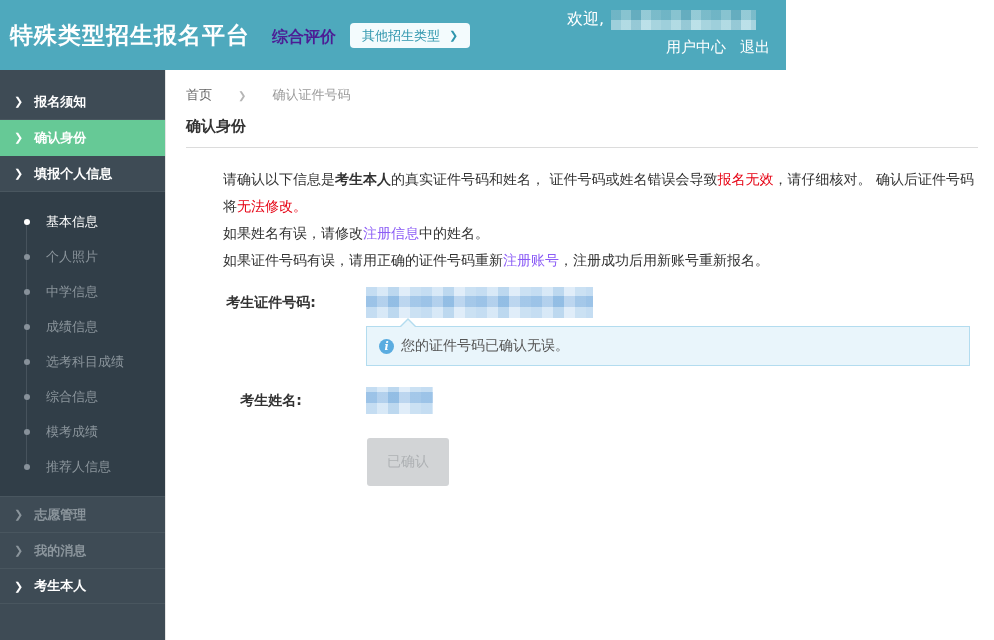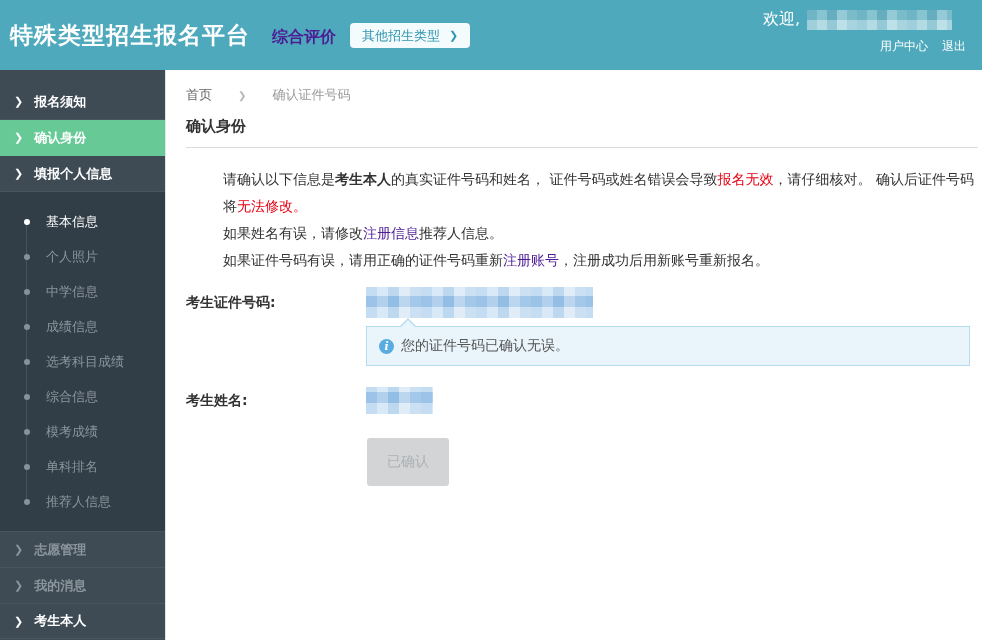--- a/index.html
+++ b/index.html
@@ -1,35 +1,35 @@
 <!DOCTYPE html>
 <html lang="zh"><head>
 <meta charset="utf-8">
 <style>
   * { margin:0; padding:0; box-sizing:border-box; }
   html,body { width:994px; height:640px; background:#fff; overflow:hidden;
     font-family:"DejaVu Sans","Liberation Sans",sans-serif; }
 
   
-  .header { position:relative; width:982px; height:70px; background:#4ea9bd; }
+  .header { position:relative; width:786px; height:70px; background:#4ea9bd; }
   .brand { position:absolute; left:10px; top:20px; color:#fff; font-size:23px;
     font-weight:bold; letter-spacing:1px; }
   .subtitle { position:absolute; left:272px; top:27px; color:#4c1d95; font-size:16px; font-weight:bold; }
   .other-btn { position:absolute; left:350px; top:23px; height:25px; display:flex;
     align-items:center; gap:9px; background:#f3fbfd; border:none; border-radius:4px;
     padding:0 12px; color:#2f96ad; font-size:13px; cursor:pointer; }
   .other-btn .chev { font-size:11px; color:#2f96ad; }
   .welcome { position:absolute; top:9px; right:30px; display:flex; align-items:center;
     gap:7px; color:#fff; font-size:16px; }
   .name-blur { width:145px; height:20px;
     background:
       repeating-linear-gradient(0deg, rgba(255,255,255,.28) 0 10px, rgba(30,110,130,.10) 10px 20px),
       repeating-linear-gradient(90deg,#79bdcd 0 10px,#94cdd9 10px 20px,#6db4c6 20px 30px,#a2d5e0 30px 40px,#85c4d2 40px 50px); }
   .user-links { position:absolute; top:38px; right:16px; display:flex; gap:14px;
-    color:#fff; font-size:12px; }
+    color:#fff; font-size:15px; }
   .user-links span { cursor:pointer; }
 
   
   .layout { display:flex; height:570px; }
 
   
   .sidebar { width:165px; background:#3e4b55; padding-top:14px; flex:none; }
   .side-item { height:36px; display:flex; align-items:center; gap:11px; padding-left:14px;
     color:#fff; font-size:13px; font-weight:bold; border-bottom:1px solid #49565f; cursor:pointer; }
   .side-item .chev { font-size:11px; font-weight:bold; }
@@ -51,25 +51,25 @@
   .breadcrumb { margin-top:16px; display:flex; align-items:center; gap:26px;
     font-size:13px; color:#666; }
   .crumb-sep { color:#b5b5b5; font-size:10px; }
   .crumb-current { color:#999; }
   .page-title { margin-top:13px; font-size:15px; font-weight:bold; color:#333; }
   .title-rule { margin-top:11px; margin-right:16px; border-top:1px solid #dcdcdc; }
 
   .notice { margin:18px 0 0 37px; width:758px; font-size:14px; color:#333; line-height:27px; }
   .bold { font-weight:bold; }
   .red { color:#e60012; }
-  .link { color:#4c1d95; cursor:pointer; text-decoration:none; }
+  .link { color:#8b5cf6; cursor:pointer; text-decoration:none; }
 
   .form { margin-top:13px; }
   .form-row { display:flex; }
-  .flabel { width:170px; flex:none; text-align:left; font-size:14px; font-weight:bold;
+  .flabel { width:170px; flex:none; text-align:center; font-size:14px; font-weight:bold;
     color:#333; padding-top:7px; }
   .fvalue { margin-left:10px; }
   .mosaic-blue {
     background:
       repeating-linear-gradient(0deg, rgba(255,255,255,.32) 0 11px, rgba(110,160,215,.22) 11px 22px),
       repeating-linear-gradient(90deg,#a9cdec 0 11px,#c6def3 11px 22px,#9dc6e8 22px 33px,#d2e5f6 33px 44px,#b3d3ee 44px 55px); }
   .id-blur { width:227px; height:31px; }
   .tooltip { position:relative; margin-top:8px; width:604px; height:40px; background:#e9f5fb;
     border:1px solid #b3dcef; display:flex; align-items:center; gap:7px; padding-left:12px; }
   .caret-outer { position:absolute; top:-9px; left:32px; width:0; height:0;
@@ -152,24 +152,20 @@
       <div class="sub-item">
         <span class="dot"></span>
         <span>综合信息</span>
       </div>
       <div class="sub-item">
         <span class="dot"></span>
         <span>模考成绩</span>
       </div>
       <div class="sub-item">
         <span class="dot"></span>
-        <span>单科排名</span>
-      </div>
-      <div class="sub-item">
-        <span class="dot"></span>
         <span>推荐人信息</span>
       </div>
     </div>
 
     <div class="side-bottom">
       <div class="side-item muted">
         <span class="chev">❯</span>
         <span>志愿管理</span>
       </div>
       <div class="side-item muted">
@@ -189,21 +185,21 @@
       <span class="crumb-sep">❯</span>
       <span class="crumb-current">确认证件号码</span>
     </div>
 
     <div class="page-title">确认身份</div>
     <div class="title-rule"></div>
 
     <div class="notice">
       <span>请确认以下信息是</span><span class="bold">考生本人</span><span>的真实证件号码和姓名， 证件号码或姓名错误会导致</span><span class="red">报名无效</span><span>，请仔细核对。 确认后证件号码将</span><span class="red">无法修改。</span>
       <br>
-      <span>如果姓名有误，请修改</span><a class="link">注册信息</a><span>推荐人信息。</span>
+      <span>如果姓名有误，请修改</span><a class="link">注册信息</a><span>中的姓名。</span>
       <br>
       <span>如果证件号码有误，请用正确的证件号码重新</span><a class="link">注册账号</a><span>，注册成功后用新账号重新报名。</span>
     </div>
 
     <div class="form">
       <div class="form-row">
         <div class="flabel">考生证件号码:</div>
         <div class="fvalue">
           <div class="id-blur mosaic-blue"></div>
           <div class="tooltip">

